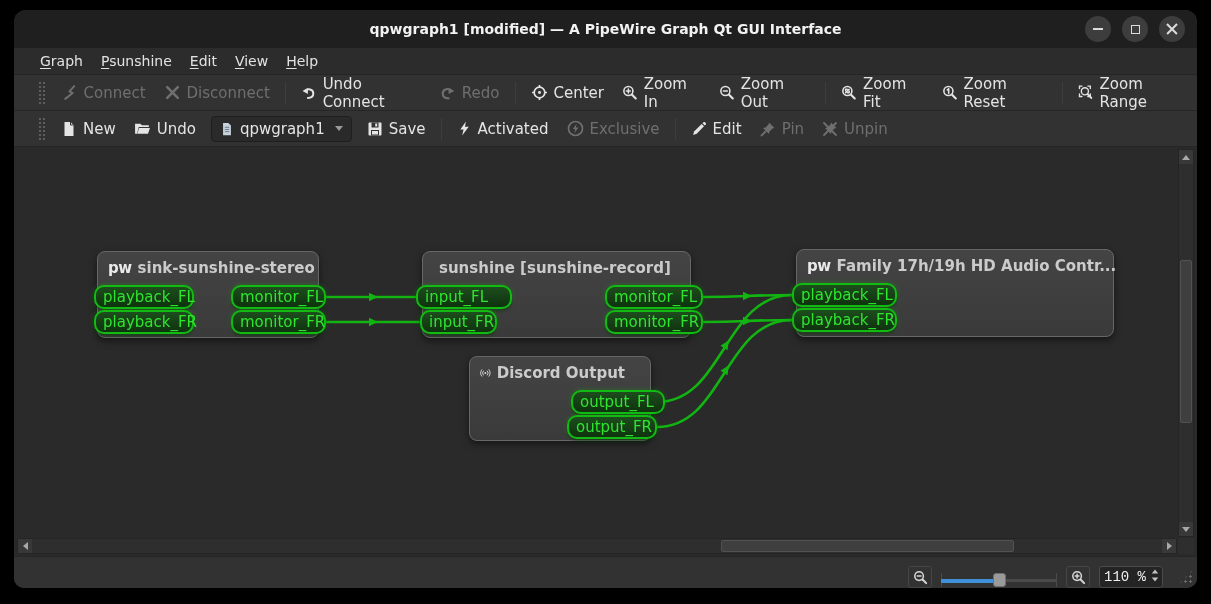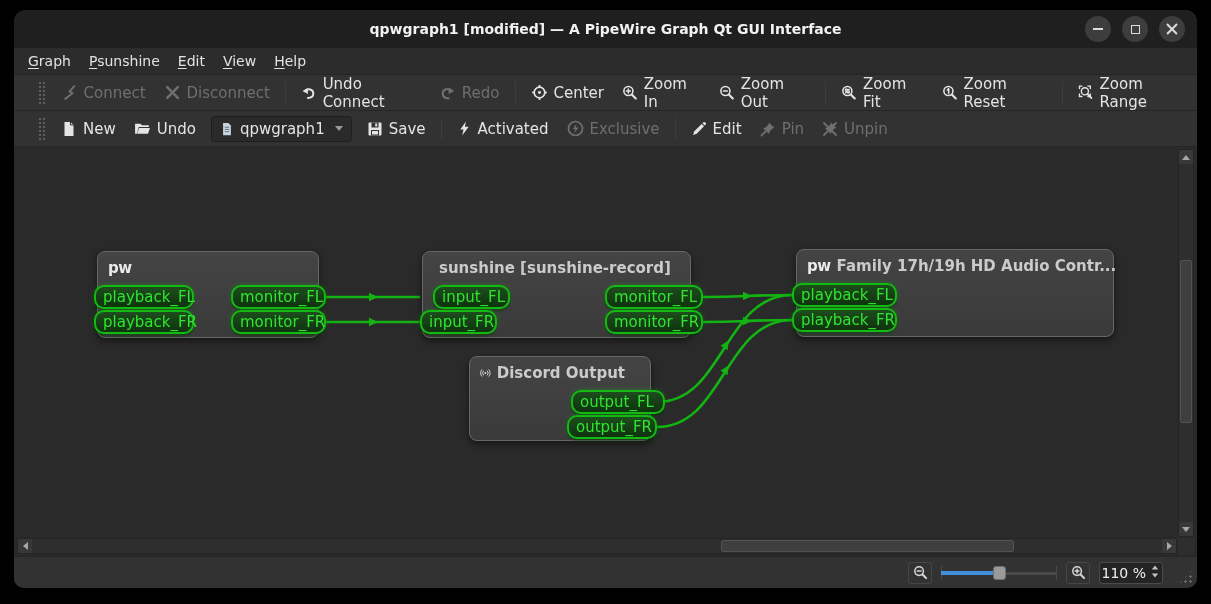--- a/index.html
+++ b/index.html
@@ -19,21 +19,21 @@
   .glyph-min { width:10px; height:2px; background:#dcdcdc; }
   .glyph-max { width:9px; height:9px; border:1.6px solid #dcdcdc; }
   .glyph-close { position:relative; width:12px; height:12px; }
   .glyph-close::before,.glyph-close::after { content:""; position:absolute; left:-1px; top:5px;
     width:14px; height:1.8px; background:#dcdcdc; }
   .glyph-close::before { transform:rotate(45deg); }
   .glyph-close::after { transform:rotate(-45deg); }
 
   
   .menubar { height:27px; background:#2c2c2c; display:flex; align-items:center;
-    padding-left:5px; flex:none; border-bottom:1px solid #242424; }
+    padding-left:17px; flex:none; border-bottom:1px solid #242424; }
   .menu-item { color:#e2e2e2; font-size:14px; padding:3px 9px; }
   .menu-item .mn { text-decoration:underline; text-underline-offset:2px; }
 
   
   .toolbar { height:36px; background:#323232; display:flex; align-items:center;
     flex:none; border-bottom:1px solid #262626; padding-left:20px; }
   .handle { width:7px; height:24px; margin:0 7px 0 4px;
     background-image:radial-gradient(#5e5e5e 1px, transparent 1.2px);
     background-size:4px 4px; }
   .tbtn { display:flex; align-items:center; gap:6px; padding:4px 9px;
@@ -75,22 +75,22 @@
   .sb-thumb { position:absolute; background:#3f3f3f; border:1px solid #525252;
     border-radius:2px; }
   .tri-up { width:0;height:0;border-left:4px solid transparent;border-right:4px solid transparent;border-bottom:5px solid #a8a8a8; }
   .tri-down { width:0;height:0;border-left:4px solid transparent;border-right:4px solid transparent;border-top:5px solid #a8a8a8; }
   .tri-left { width:0;height:0;border-top:4px solid transparent;border-bottom:4px solid transparent;border-right:5px solid #a8a8a8; }
   .tri-right { width:0;height:0;border-top:4px solid transparent;border-bottom:4px solid transparent;border-left:5px solid #a8a8a8; }
   .corner { position:absolute; right:3px; bottom:2px; width:16px; height:16px; background:#2e2e2e; }
 
   
   .statusbar { height:31px; background:#323232; flex:none; position:relative;
-    display:flex; align-items:center; justify-content:flex-end; gap:9px;
-    padding-right:34px; }
+    display:flex; align-items:flex-end; justify-content:flex-end; gap:9px;
+    padding-right:34px;font-family:Liberation Mono, monospace; }
   .zoombtn { width:24px; height:22px; border:1px solid #464646; border-radius:3px;
     display:flex; align-items:center; justify-content:center; color:#d6d6d6; }
   .slider { position:relative; width:116px; height:16px; }
   .slider .track { position:absolute; left:0; right:0; top:7px; height:3px; background:#4a4a4a; }
   .slider .fill { position:absolute; left:0; width:55px; top:6.5px; height:4px; background:#3f8fd9; }
   .slider .tick { position:absolute; top:1px; width:1px; height:14px; background:#4a4a4a; }
   .slider .thumb { position:absolute; left:52px; top:1px; width:13px; height:14px;
     background:#9a9a9a; border:1px solid #6f6f6f; border-radius:3px; }
   .spinbox { width:64px; height:22px; background:#242424; border:1px solid #4a4a4a;
     border-radius:3px; color:#f0f0f0; font-size:14px; display:flex; align-items:center;
@@ -302,20 +302,21 @@
         <path d="M0,-4.2 L9,0 L0,4.2 Z" transform="translate(729,149)"></path>
         <path d="M0,-4.2 L9,0 L0,4.2 Z" transform="translate(729,174)"></path>
         <path d="M0,-4.2 L9,0 L0,4.2 Z" transform="translate(710,201) rotate(-58)"></path>
         <path d="M0,-4.2 L9,0 L0,4.2 Z" transform="translate(710,226) rotate(-58)"></path>
       </g>
     </svg>
 
     <div class="node" style="left:83px;top:104px;width:222px;height:87px;">
       <div class="node-head">
         <span class="pwicon">pw</span>
+        <span class="node-title">sink-sunshine-stereo</span>
       </div>
     </div>
 
     <div class="node" style="left:408px;top:104px;width:269px;height:87px;">
       <div class="node-head">
         <svg width="18" height="16" viewBox="0 0 18 16" fill="none" stroke="#dcdcdc" stroke-width="1.5" stroke-linecap="round">
             <circle cx="9" cy="8" r="1.6" fill="#dcdcdc" stroke="none"></circle>
             <path d="M5.6,4.6 A5,5 0 0 0 5.6,11.4 M12.4,4.6 A5,5 0 0 1 12.4,11.4 M3,2.5 A8,8 0 0 0 3,13.5 M15,2.5 A8,8 0 0 1 15,13.5"></path>
           </svg>
         <span class="node-title">sunshine [sunshine-record]</span>
@@ -337,21 +338,21 @@
           </svg>
         <span class="node-title">Discord Output</span>
       </div>
     </div>
 
     <div class="port" style="left:80px;top:138px;width:100px;">playback_FL</div>
     <div class="port" style="left:80px;top:163px;width:100px;">playback_FR</div>
     <div class="port" style="left:217px;top:138px;width:95px;">monitor_FL</div>
     <div class="port" style="left:217px;top:163px;width:95px;">monitor_FR</div>
 
-    <div class="port" style="left:419px;top:138px;width:77px;">input_FL</div>
+    <div class="port" style="left:402px;top:138px;width:96px;">input_FL</div>
     <div class="port" style="left:406px;top:163px;width:77px;">input_FR</div>
     <div class="port" style="left:591px;top:138px;width:98px;">monitor_FL</div>
     <div class="port" style="left:591px;top:163px;width:98px;">monitor_FR</div>
 
     <div class="port" style="left:778px;top:136px;width:105px;">playback_FL</div>
     <div class="port" style="left:778px;top:161px;width:105px;">playback_FR</div>
 
     <div class="port" style="left:557px;top:243px;width:94px;">output_FL</div>
     <div class="port" style="left:553px;top:268px;width:90px;">output_FR</div>
 

